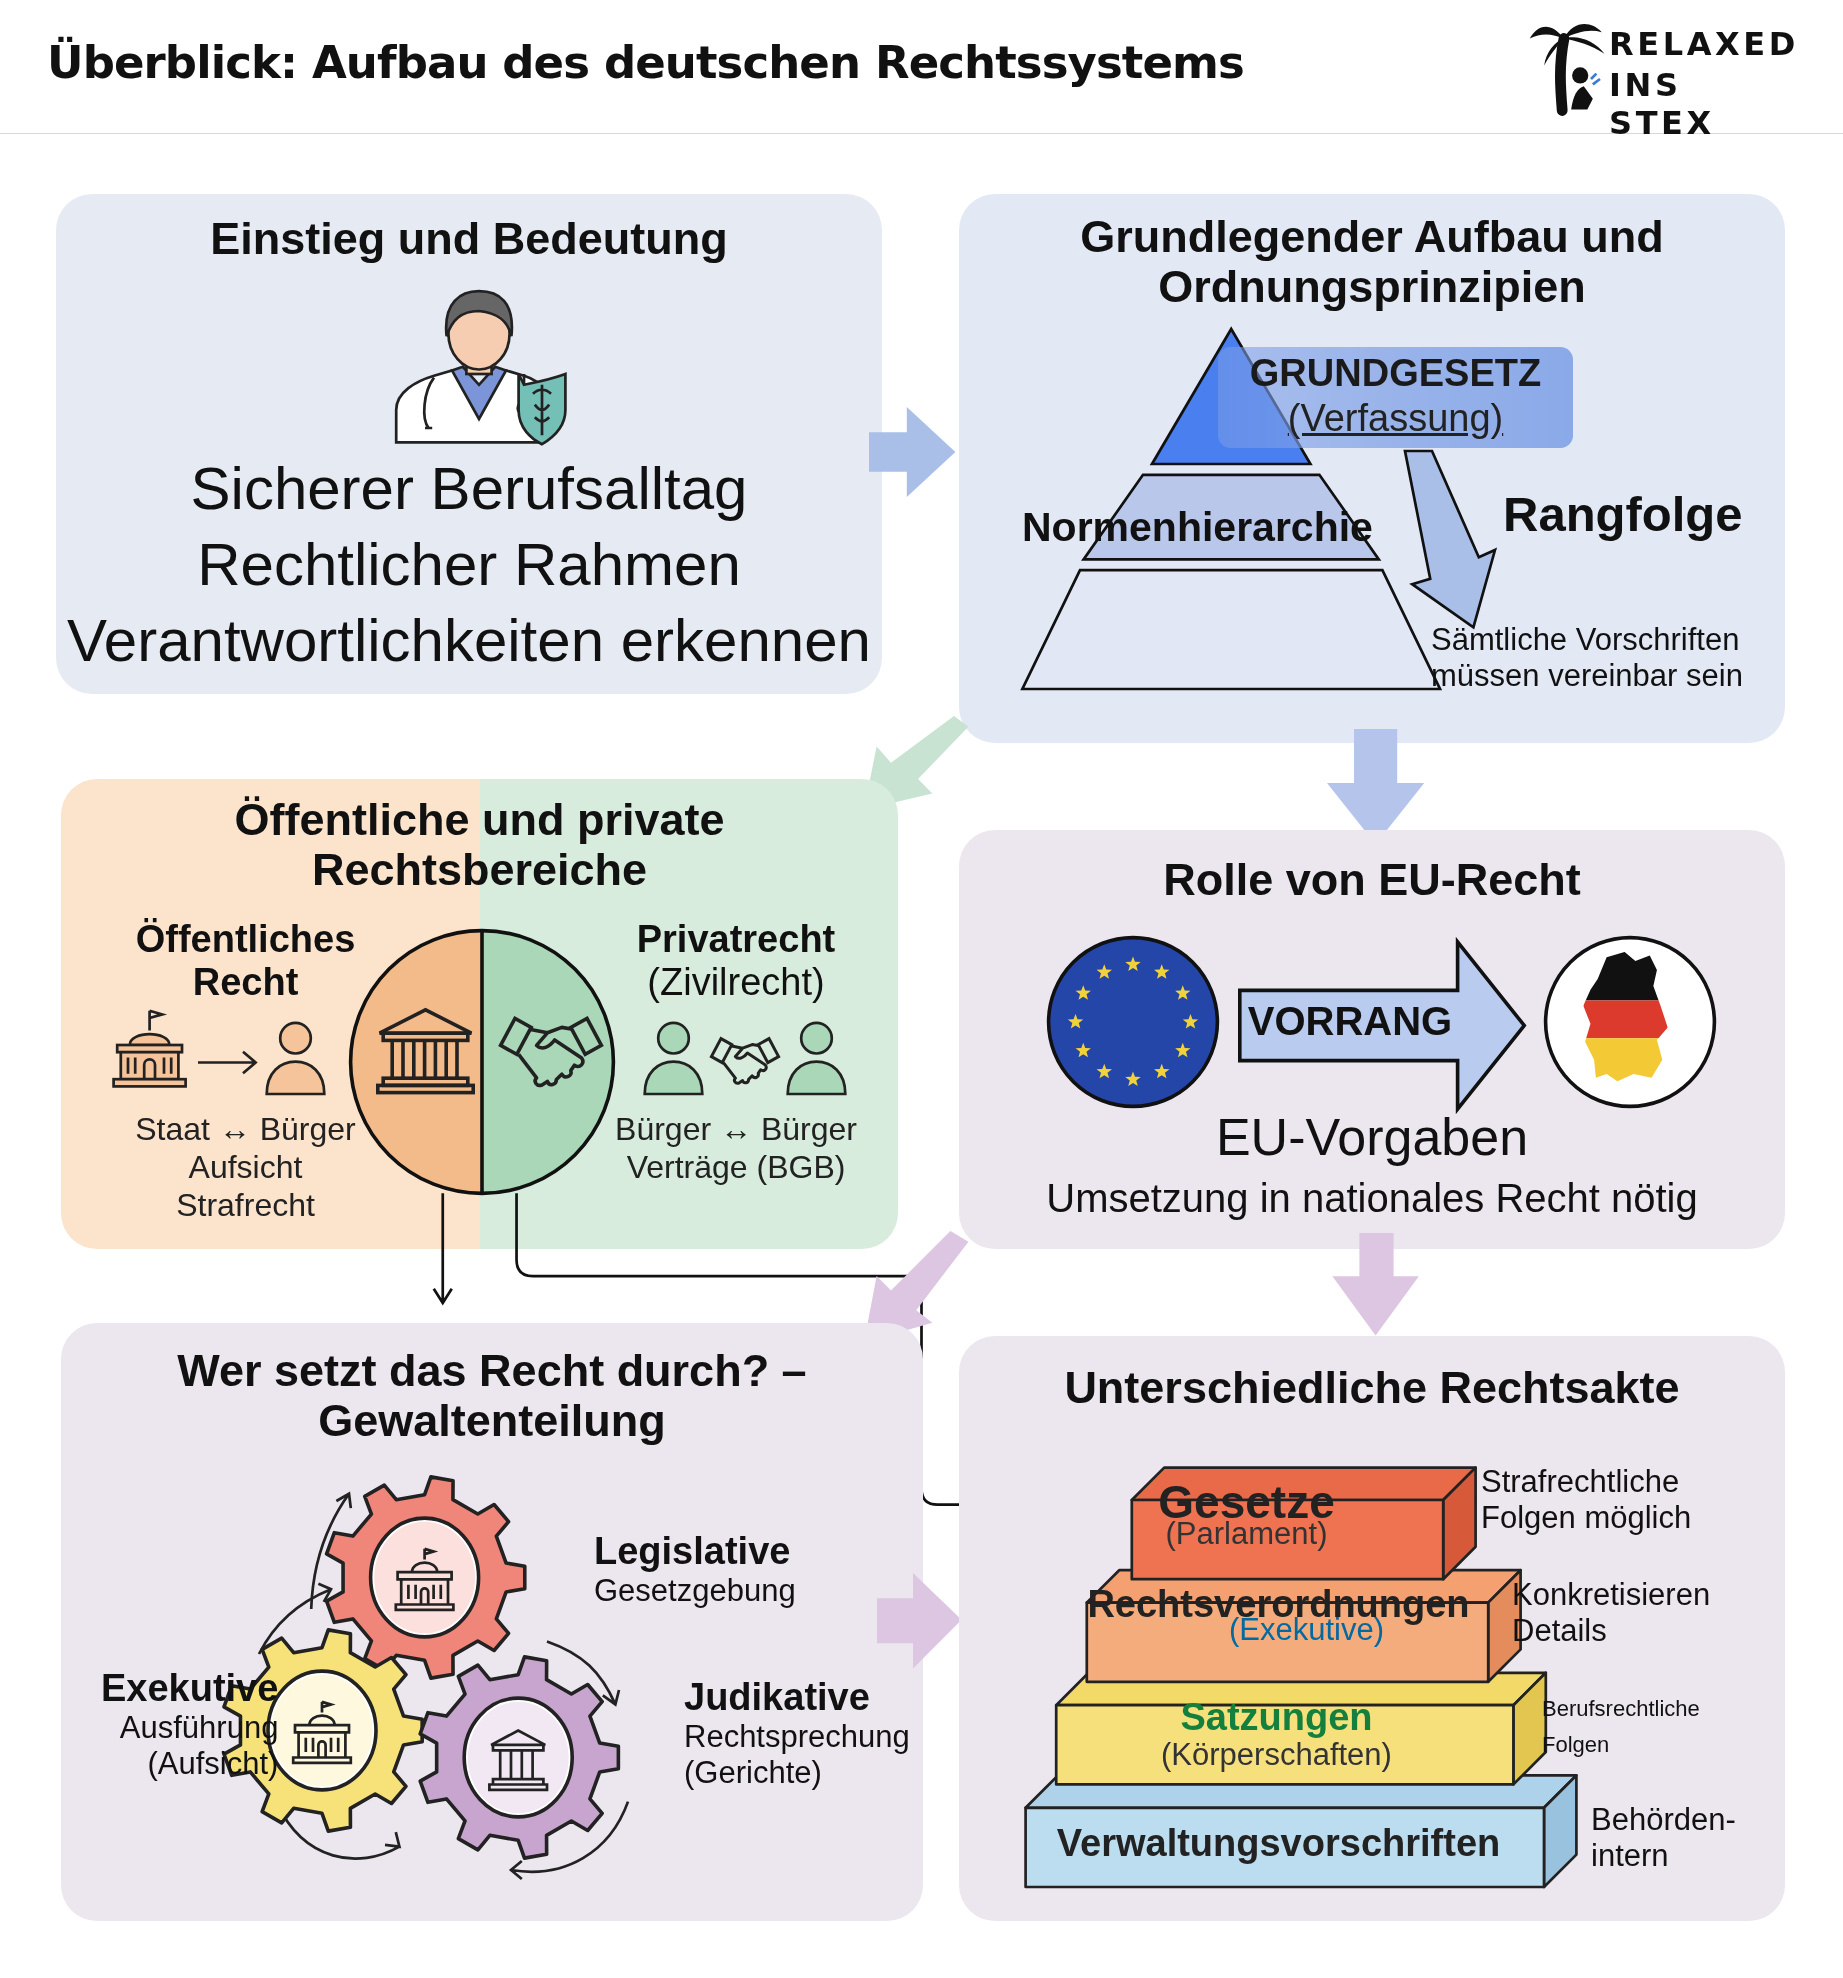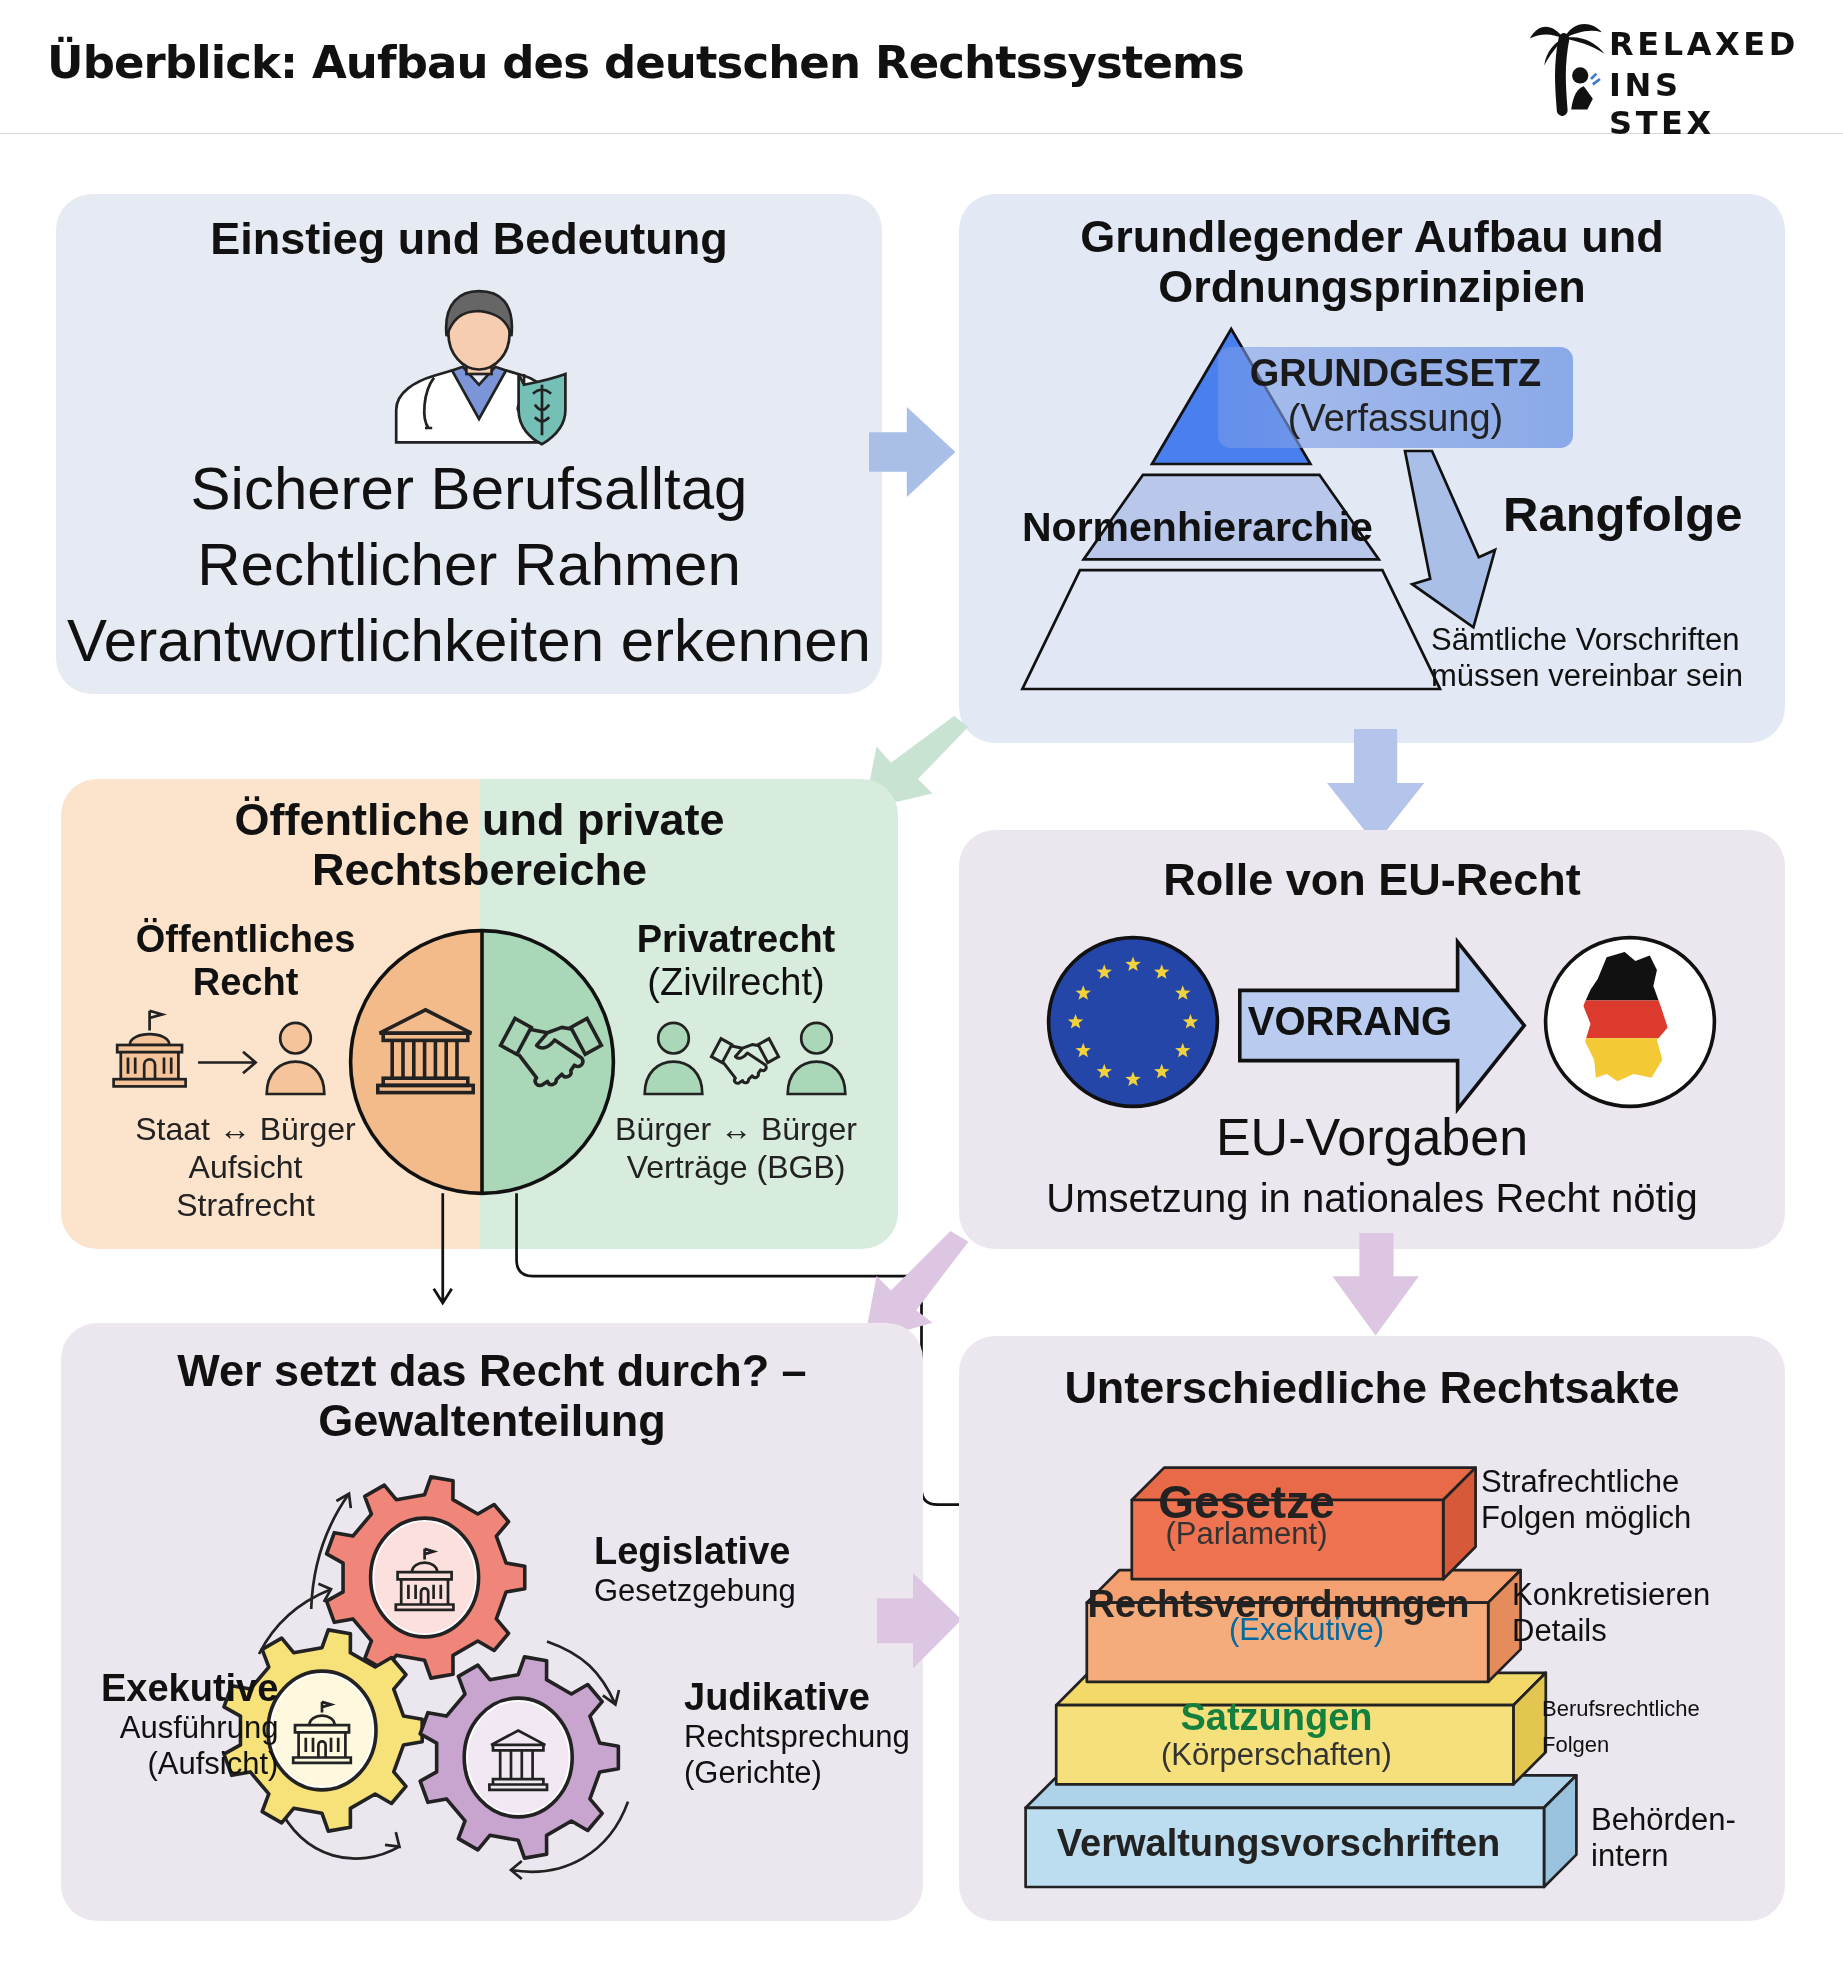--- a/index.html
+++ b/index.html
@@ -88,21 +88,21 @@
     <div>Grundlegender Aufbau und</div>
     <div>Ordnungsprinzipien</div>
   </div>
   <svg width="450" height="378" viewBox="0 0 500 420" style="left:31px;top:135px">
     <polygon points="268,0 356,150 180,150" fill="#4a7ff0" stroke="#111" stroke-width="3"></polygon>
     <polygon points="170,162 366,162 432,256 104,256" fill="#b9c8ea" stroke="#111" stroke-width="3"></polygon>
     <polygon points="100,268 436,268 500,400 36,400" fill="#e1e7f4" stroke="#111" stroke-width="3"></polygon>
   </svg>
   <div class="abs" style="left:259px;top:153px;width:355px;height:101px;border-radius:12.6px;background:linear-gradient(90deg,rgba(120,155,230,0.55),#8aa9e8);">
     <div class="lbl bold center" style="left:0;right:0;top:5.4px;font-size:38px;color:#1a1a1a;">GRUNDGESETZ</div>
-    <div class="lbl center" style="left:0;right:0;top:50px;font-size:38px;color:#222;">(Verfassung)</div>
+    <div class="lbl center" style="left:0;right:0;top:50px;font-size:38px;color:#222;text-decoration:underline;">(Verfassung)</div>
   </div>
   <div class="lbl bold" style="left:63px;top:310px;font-size:41px;">Normenhierarchie</div>
   <svg width="126" height="180" viewBox="0 0 140 200" style="left:446px;top:257px">
     <path d="M0 0 L30 0 L82 118 L100 110 L76 196 L8 148 L28 142 Z" fill="#a9bfe8" stroke="#111" stroke-width="3"></path>
   </svg>
   <div class="lbl bold" style="left:544px;top:292px;font-size:49px;">Rangfolge</div>
   <div class="lbl" style="left:472px;top:428px;font-size:31px;line-height:36px;">
     <div>Sämtliche Vorschriften</div>
     <div>müssen vereinbar sein</div>
   </div>

